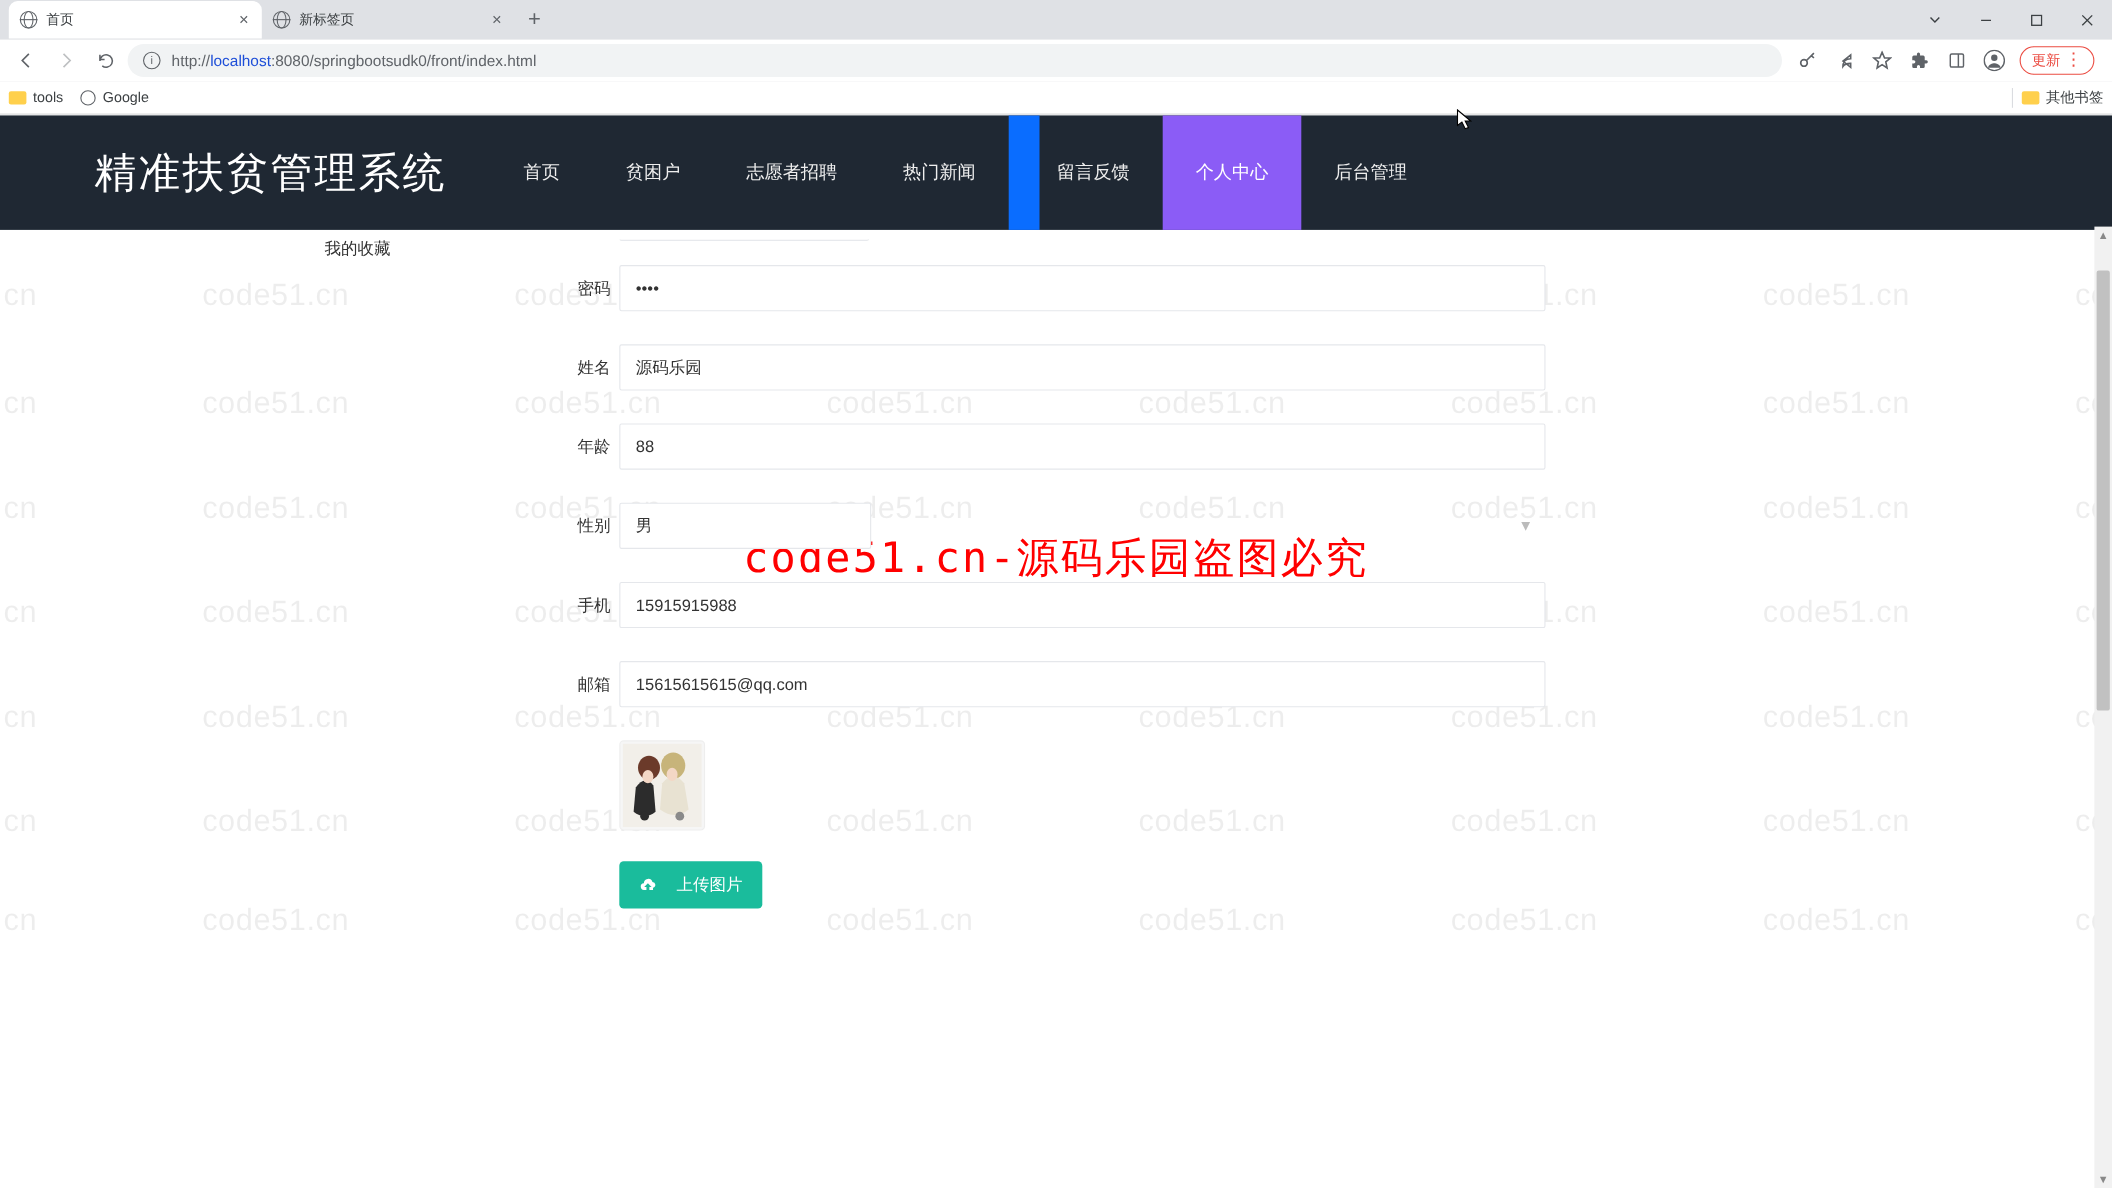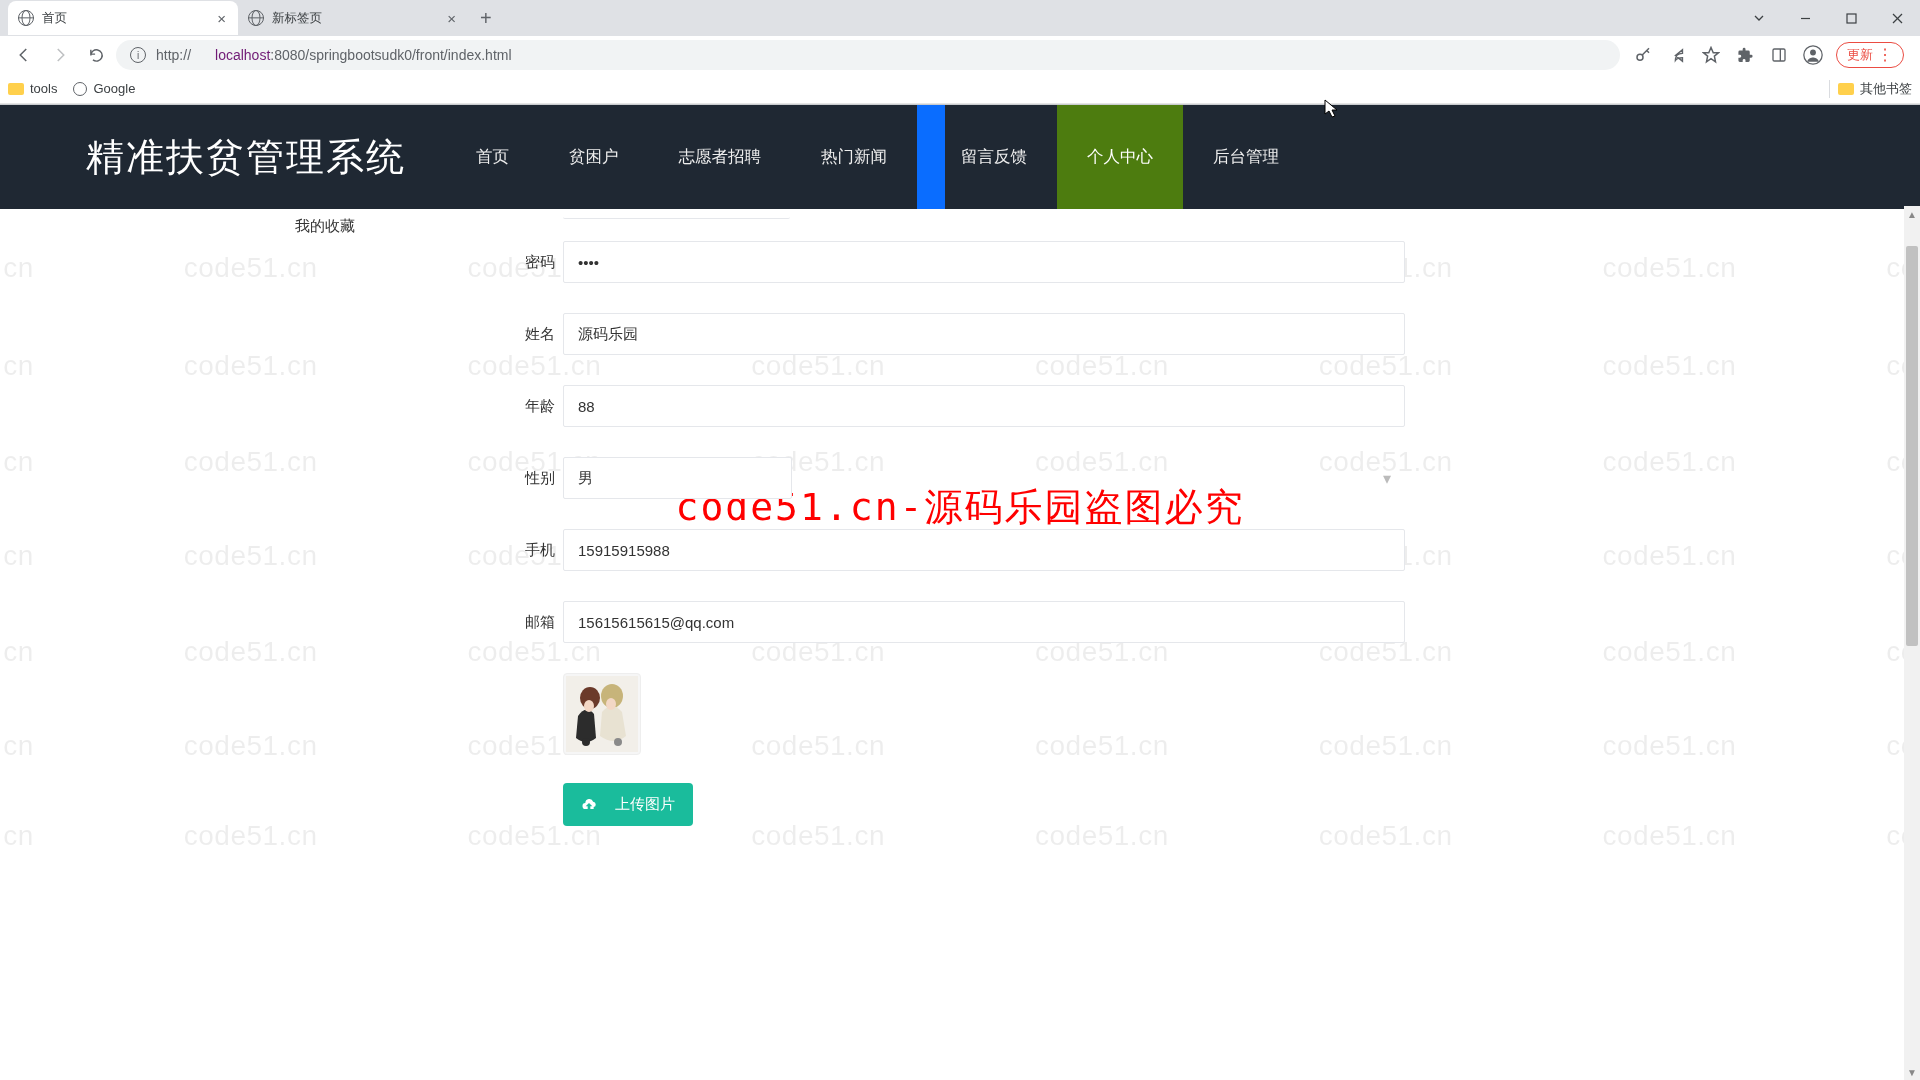--- a/index.html
+++ b/index.html
@@ -19,21 +19,21 @@
   .window-controls { position: absolute; right: 0; top: 0; display: flex; }
   .wc { width: 46px; height: 36px; display: flex; align-items: center; justify-content: center; color: #3c4043; font-size: 13px; }
   .wc svg { stroke: #3c4043; }
 
   .addr-row { display: flex; align-items: center; height: 38px; background: #fff; padding: 0 8px; gap: 4px; }
   .nav-btn { width: 32px; height: 32px; display: flex; align-items: center; justify-content: center; color: #5f6368; border-radius: 50%; }
   .nav-btn svg { stroke: #5f6368; fill: none; stroke-width: 2; }
   .omnibox { flex: 1; display: flex; align-items: center; height: 30px; background: #f1f3f4; border-radius: 15px; padding: 0 14px; gap: 10px; color: #202124; font-size: 14px; }
   .omnibox .info { width: 16px; height: 16px; border: 1.3px solid #5f6368; border-radius: 50%; display: flex; align-items: center; justify-content: center; font-size: 10px; color: #5f6368; }
   .omnibox .url { color: #202124; }
-  .omnibox .url .host { color: #701a75; margin-left: 24px; }
+  .omnibox .url .host { color: #1d4ed8; }
   .omnibox .url .path { color: #5f6368; }
   .right-icons { display: flex; align-items: center; gap: 12px; padding: 0 8px; }
   .ric { color: #5f6368; display: flex; align-items: center; justify-content: center; width: 22px; height: 22px; }
   .update-btn { border: 1px solid #eb4c42; color: #eb4c42; border-radius: 15px; padding: 3px 10px; font-size: 13px; display: flex; align-items: center; gap: 4px; }
   .update-btn .dots { color: #eb4c42; font-size: 16px; line-height: 1; }
 
   .bookmarks { display: flex; align-items: center; height: 30px; background: #fff; padding: 0 8px; gap: 16px; font-size: 13px; color: #3c4043; border-bottom: 1px solid #e5e5e5; }
   .bm { display: flex; align-items: center; gap: 6px; }
   .bm .folder { width: 16px; height: 12px; background: #ffd04c; border-radius: 2px; position: relative; }
   .bm .gicon { width: 14px; height: 14px; border: 1.3px solid #5f6368; border-radius: 50%; position: relative; }
@@ -44,21 +44,21 @@
   .watermark-layer { position: absolute; inset: 100px 0 0 0; pointer-events: none; overflow: hidden; }
   .wm-row { position: absolute; left: -100px; right: -100px; display: flex; justify-content: space-between; color: rgba(0,0,0,0.07); font-size: 28px; font-weight: 500; letter-spacing: 0.5px; }
   .wm-c { position: absolute; left: 50%; transform: translateX(-50%); color: #ff0000; font-size: 38px; font-weight: 400; top: 382px; letter-spacing: 2px; font-family: "SimSun", monospace; }
 
   
   .app-header { position: relative; background: #1f2833; height: 104px; display: flex; align-items: center; padding-left: 86px; color: #fff; z-index: 5; }
   .logo { font-size: 38px; font-weight: 500; letter-spacing: 2px; margin-right: 40px; }
   .nav { display: flex; height: 100%; }
   .nav-item { display: flex; align-items: center; padding: 0 30px; font-size: 16.5px; color: #eee; cursor: pointer; height: 100%; }
   .nav-item.blue { background: #0a6dff; color: #fff; width: 28px; padding: 0; }
-  .nav-item.active { background: #4d7c0f; color: #fff; }
+  .nav-item.active { background: #8b5cf6; color: #fff; }
 
   
   .main { position: relative; display: flex; padding: 0 0 0 295px; z-index: 3; }
   .sidebar { width: 180px; padding-top: 4px; }
   .sidebar-item { font-size: 15px; color: #333; padding: 4px 0; }
 
   .form { width: 880px; margin-left: 50px; }
   .form-row { display: flex; align-items: center; margin-bottom: 30px; }
   .form-row.first { margin-top: 0; }
   .label { width: 38px; text-align: left; font-size: 15px; color: #333; }

